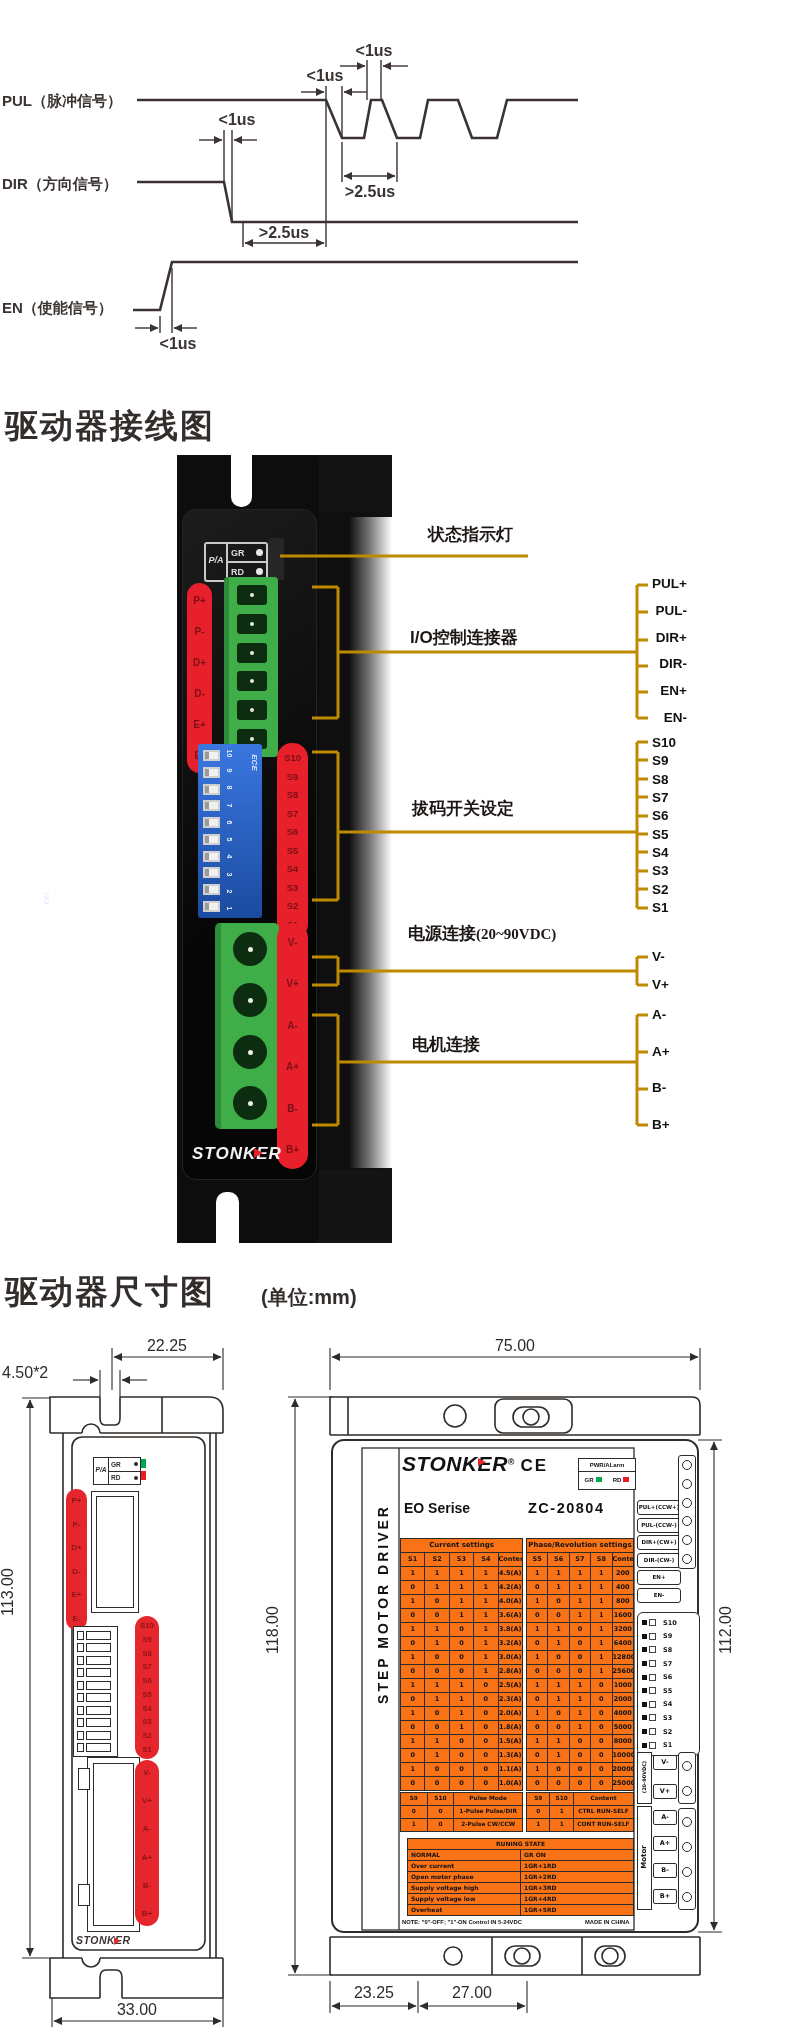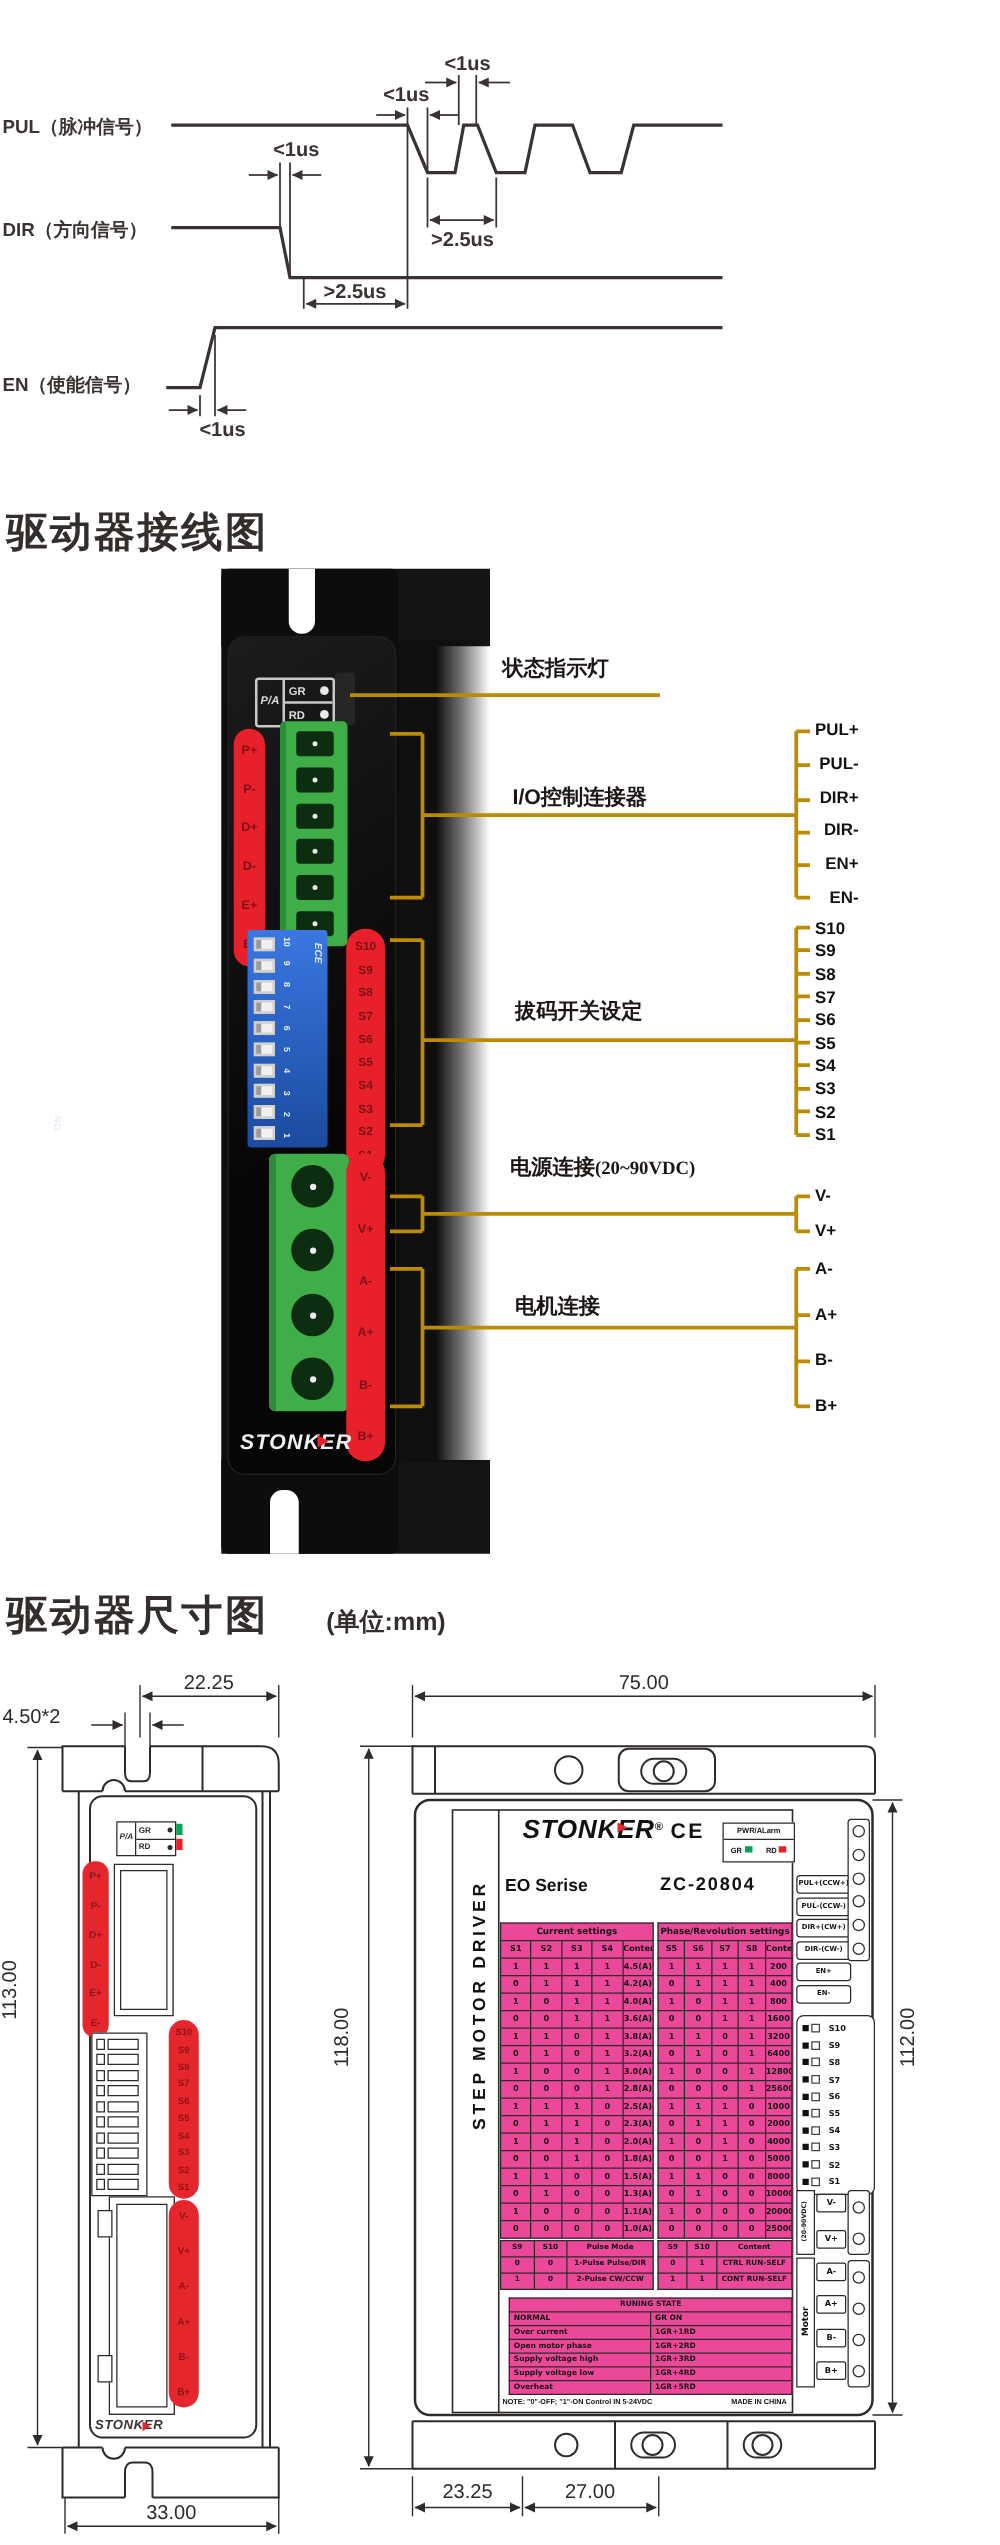--- a/index.html
+++ b/index.html
@@ -85,38 +85,38 @@
   .d-tab{position:absolute;width:10px;height:20px;border:1.5px solid #2b2b2b;background:#fff;}
   #d-dip{left:73px;top:1626px;width:43px;height:125px;display:flex;flex-direction:column;justify-content:space-around;padding:2px 0;}
   .d-bar{display:flex;align-items:center;margin-left:3px;}
   .d-bar::before{content:'';width:5px;height:7px;border:1px solid #2b2b2b;margin-right:2px;}
   .d-bar::after{content:'';width:23px;height:7px;border:1px solid #2b2b2b;}
   #d-logo{position:absolute;left:76px;top:1934px;color:#3a3331;font:italic 900 10.5px "Liberation Sans",sans-serif;letter-spacing:.5px;}
   #d-logo::after{content:'';position:absolute;left:38px;top:3px;width:0;height:0;
     border-left:6px solid #e5262d;border-top:4px solid transparent;border-bottom:4px solid transparent;}
 
   
-  #plate-brand{position:absolute;left:402px;top:1452px;width:178px;text-align:center;color:#111;}
+  #plate-brand{position:absolute;left:402px;top:1452px;width:178px;color:#111;}
   #plate-brand .bn{font:italic 900 21px "Liberation Sans",sans-serif;position:relative;letter-spacing:.5px;}
   #plate-brand .bn::after{content:'';position:absolute;left:76px;top:6px;width:0;height:0;
     border-left:8px solid #e5262d;border-top:4px solid transparent;border-bottom:4px solid transparent;}
   #plate-brand .reg{font:700 9px "Liberation Sans",sans-serif;vertical-align:super;}
   #plate-brand .ce{font:600 17px "Liberation Sans",sans-serif;letter-spacing:2px;margin-left:6px;}
   #pwr-box{position:absolute;left:578px;top:1458px;width:56px;height:30px;border:1.5px solid #2b2b2b;background:#fff;
     font:700 6px "Liberation Sans",sans-serif;color:#111;}
   #pwr-box .t{border-bottom:1px solid #2b2b2b;text-align:center;line-height:12px;height:12px;}
   #pwr-box .r{display:flex;justify-content:space-around;align-items:center;height:16px;}
   #pwr-box .sq{display:inline-block;width:6px;height:5px;margin-left:2px;}
   #eo{position:absolute;left:404px;top:1500px;font:700 14px "Liberation Sans",sans-serif;color:#111;}
   #model{position:absolute;left:528px;top:1500px;font:700 14.5px "Liberation Sans",sans-serif;letter-spacing:1.5px;color:#111;}
   #vert-driver{position:absolute;left:247px;top:1595px;width:272px;height:18px;transform:rotate(-90deg);
     font:700 14px/18px "Liberation Sans",sans-serif;letter-spacing:3px;text-align:center;color:#111;}
 
   .dimtable{position:absolute;}
-  .dimtable table{border-collapse:collapse;width:100%;table-layout:fixed;border:1.5px solid #2b2b2b;background:#ec4899;}
+  .dimtable table{border-collapse:collapse;width:100%;table-layout:fixed;border:1.5px solid #2b2b2b;background:#f97316;}
   .dimtable td{border:1px solid #2b2b2b;font:700 6.5px/1 "DejaVu Sans",sans-serif;text-align:center;
     height:13px;padding:0;overflow:hidden;white-space:nowrap;color:#111;}
   .dimtable .ttl{font-size:7px;}
   #t-cur{left:400px;top:1538px;width:123px;}
   #t-phase{left:526px;top:1538px;width:108px;}
   #t-pulse{left:400px;top:1792px;width:123px;}
   #t-self{left:526px;top:1792px;width:108px;}
   #t-pulse td,#t-self td{font-size:5.8px;height:12px;}
   #t-pulse tr:first-child td:nth-child(1),#t-pulse tr:first-child td:nth-child(2),
   #t-self tr:first-child td:nth-child(1),#t-self tr:first-child td:nth-child(2){width:21%;}
@@ -314,21 +314,21 @@
                M637,145 H648 M637,172 H648 M637,200 H648 M637,226 H648 M637,252 H648 M637,278 H648"></path>
       <path d="M312,312 H338 M312,460 H338 M338,312 V460 M338,392 H637 M637,302 V468
                M637,302 H648 M637,320 H648 M637,339 H648 M637,357 H648 M637,376 H648
                M637,394 H648 M637,412 H648 M637,431 H648 M637,449 H648 M637,468 H648"></path>
       <path d="M312,517 H338 M312,545 H338 M338,517 V545 M338,531 H637 M637,517 V545 M637,517 H648 M637,545 H648"></path>
       <path d="M312,575 H338 M312,685 H338 M338,575 V685 M338,622 H637 M637,575 V685
                M637,575 H648 M637,612 H648 M637,649 H648 M637,685 H648"></path>
     </g>
   </svg>
 
-  <div class="co-label" style="left:402px;top:523px;">状态指示灯</div>
+  <div class="co-label" style="left:428px;top:523px;">状态指示灯</div>
   <div class="co-label" style="left:410px;top:626px;">I/O控制连接器</div>
   <div class="co-label" style="left:412px;top:797px;">拔码开关设定</div>
   <div class="co-label" style="left:408px;top:922px;font-family:Liberation Serif, serif;">
     <span>电源连接</span><span class="co-sub">(20~90VDC)</span>
   </div>
   <div class="co-label" style="left:412px;top:1033px;">电机连接</div>
 
   <div class="pinlist" style="left:652px;top:577px;height:148px;text-align:right;">
       <div class="li">PUL+</div>
       <div class="li">PUL-</div>

